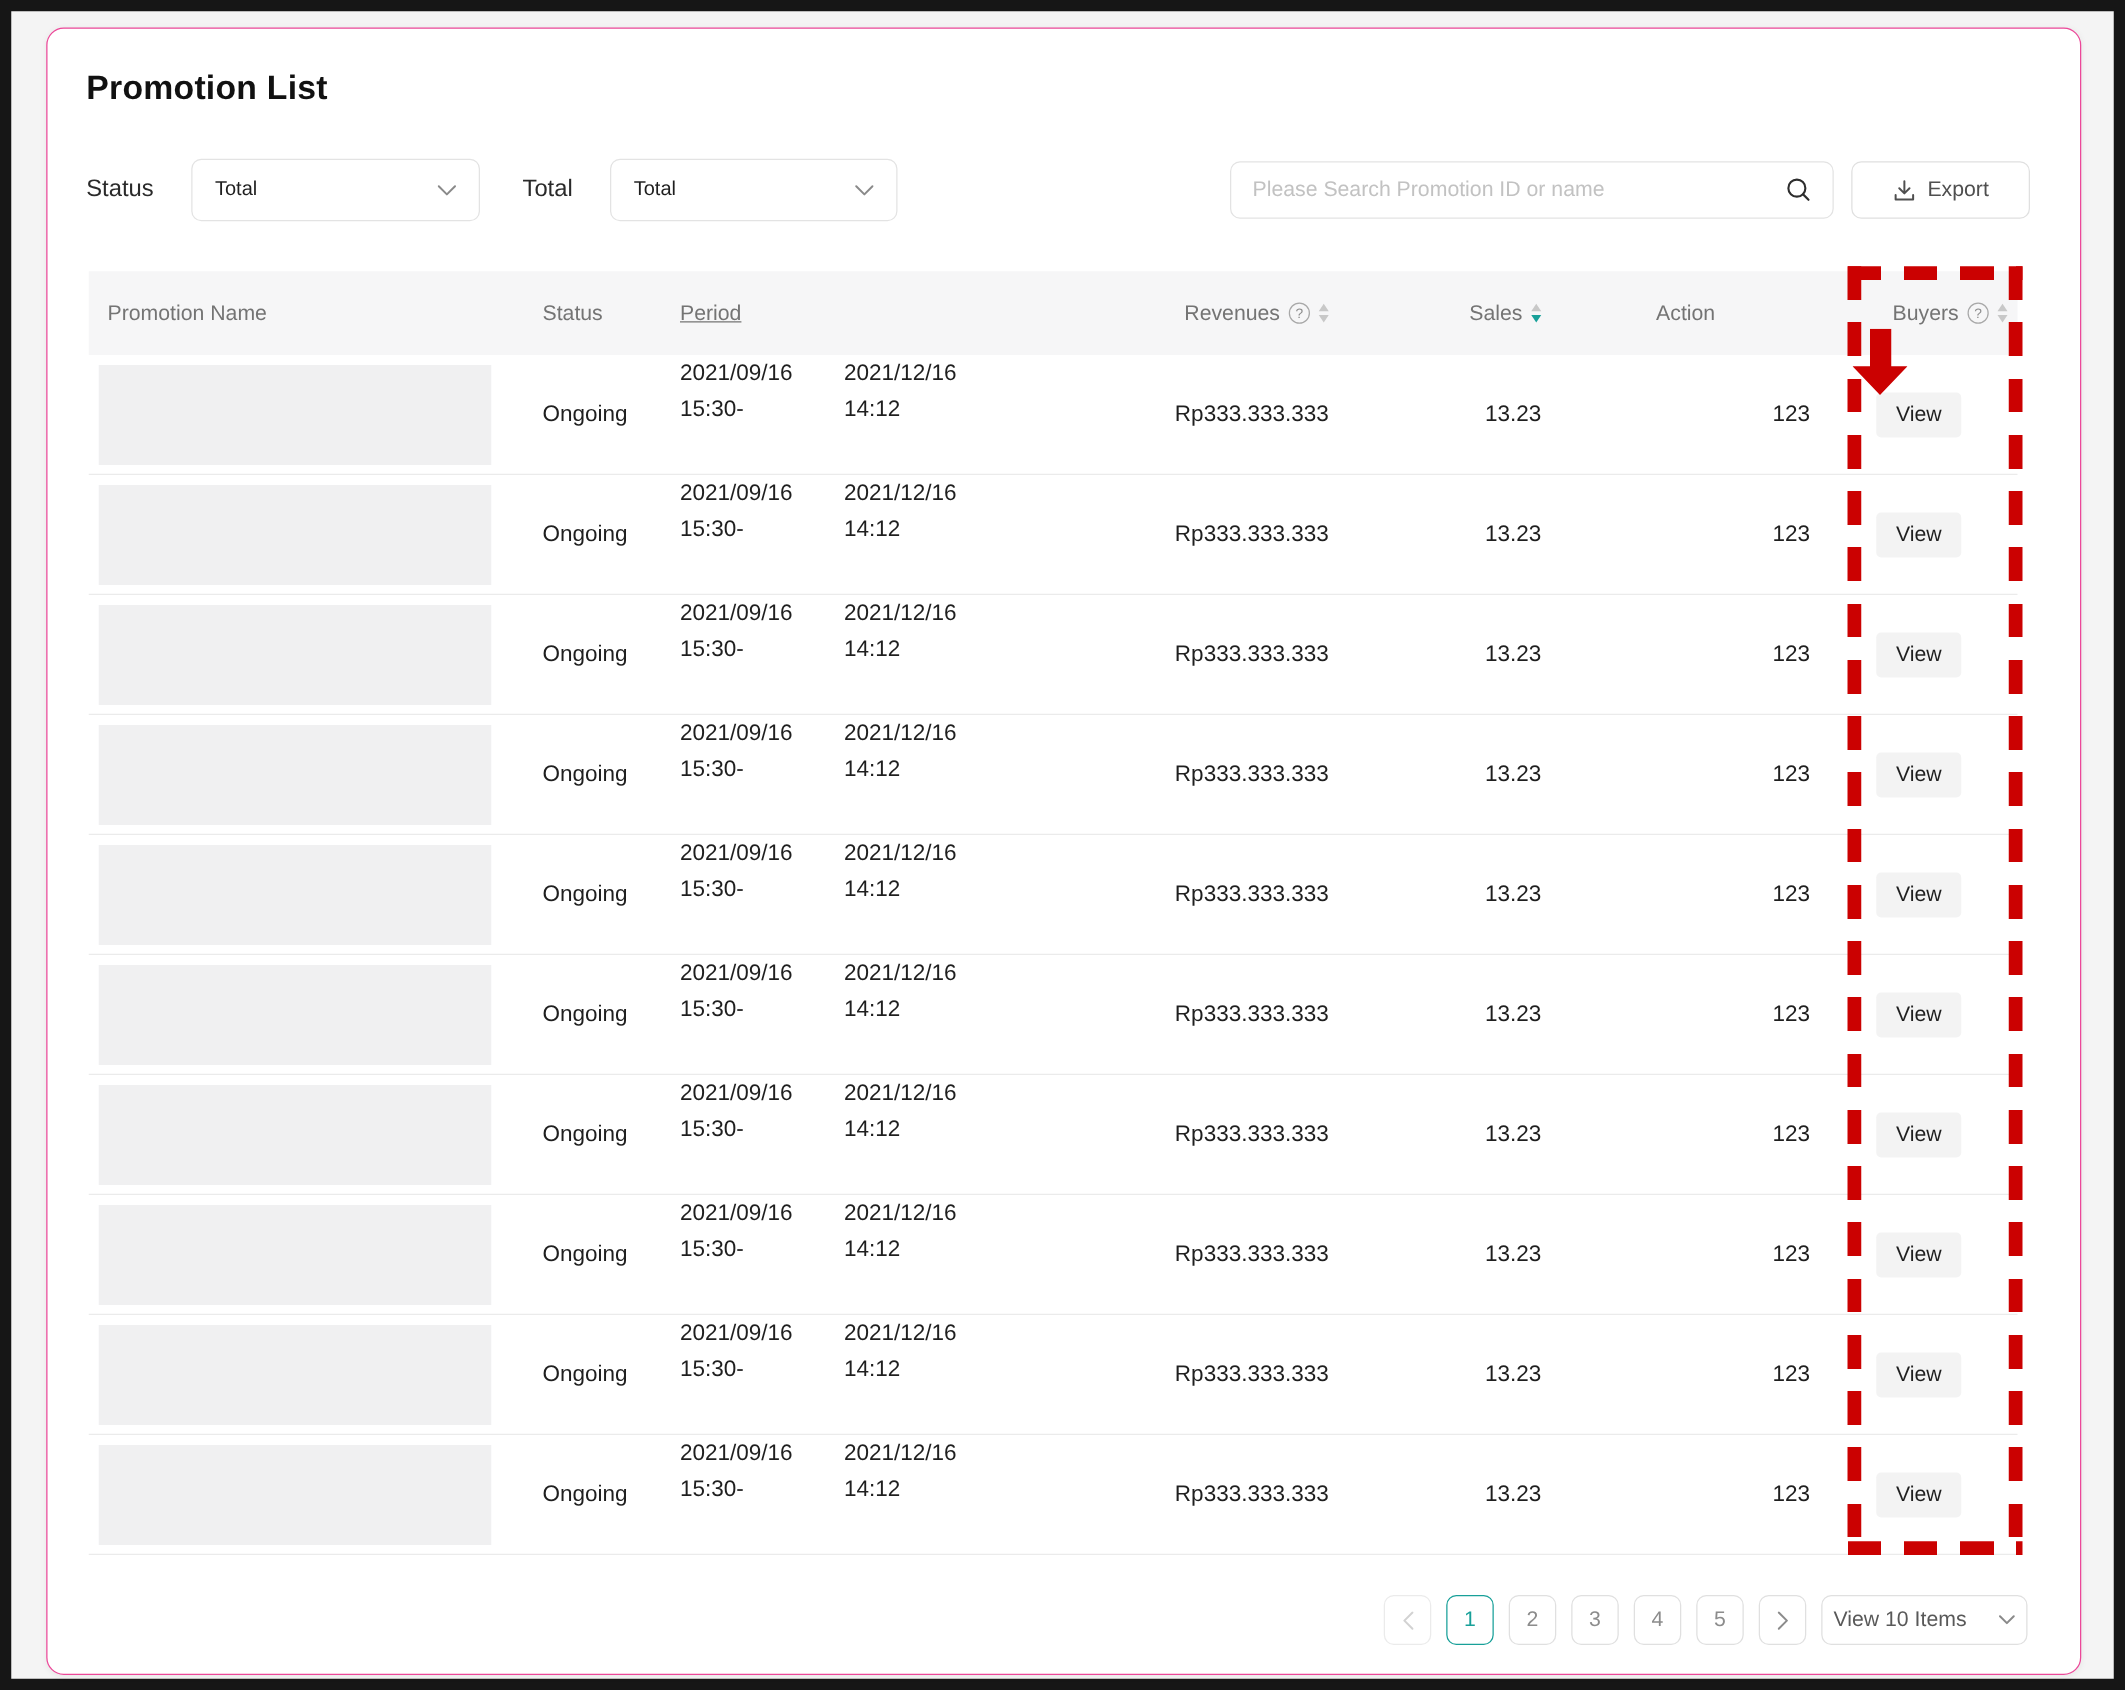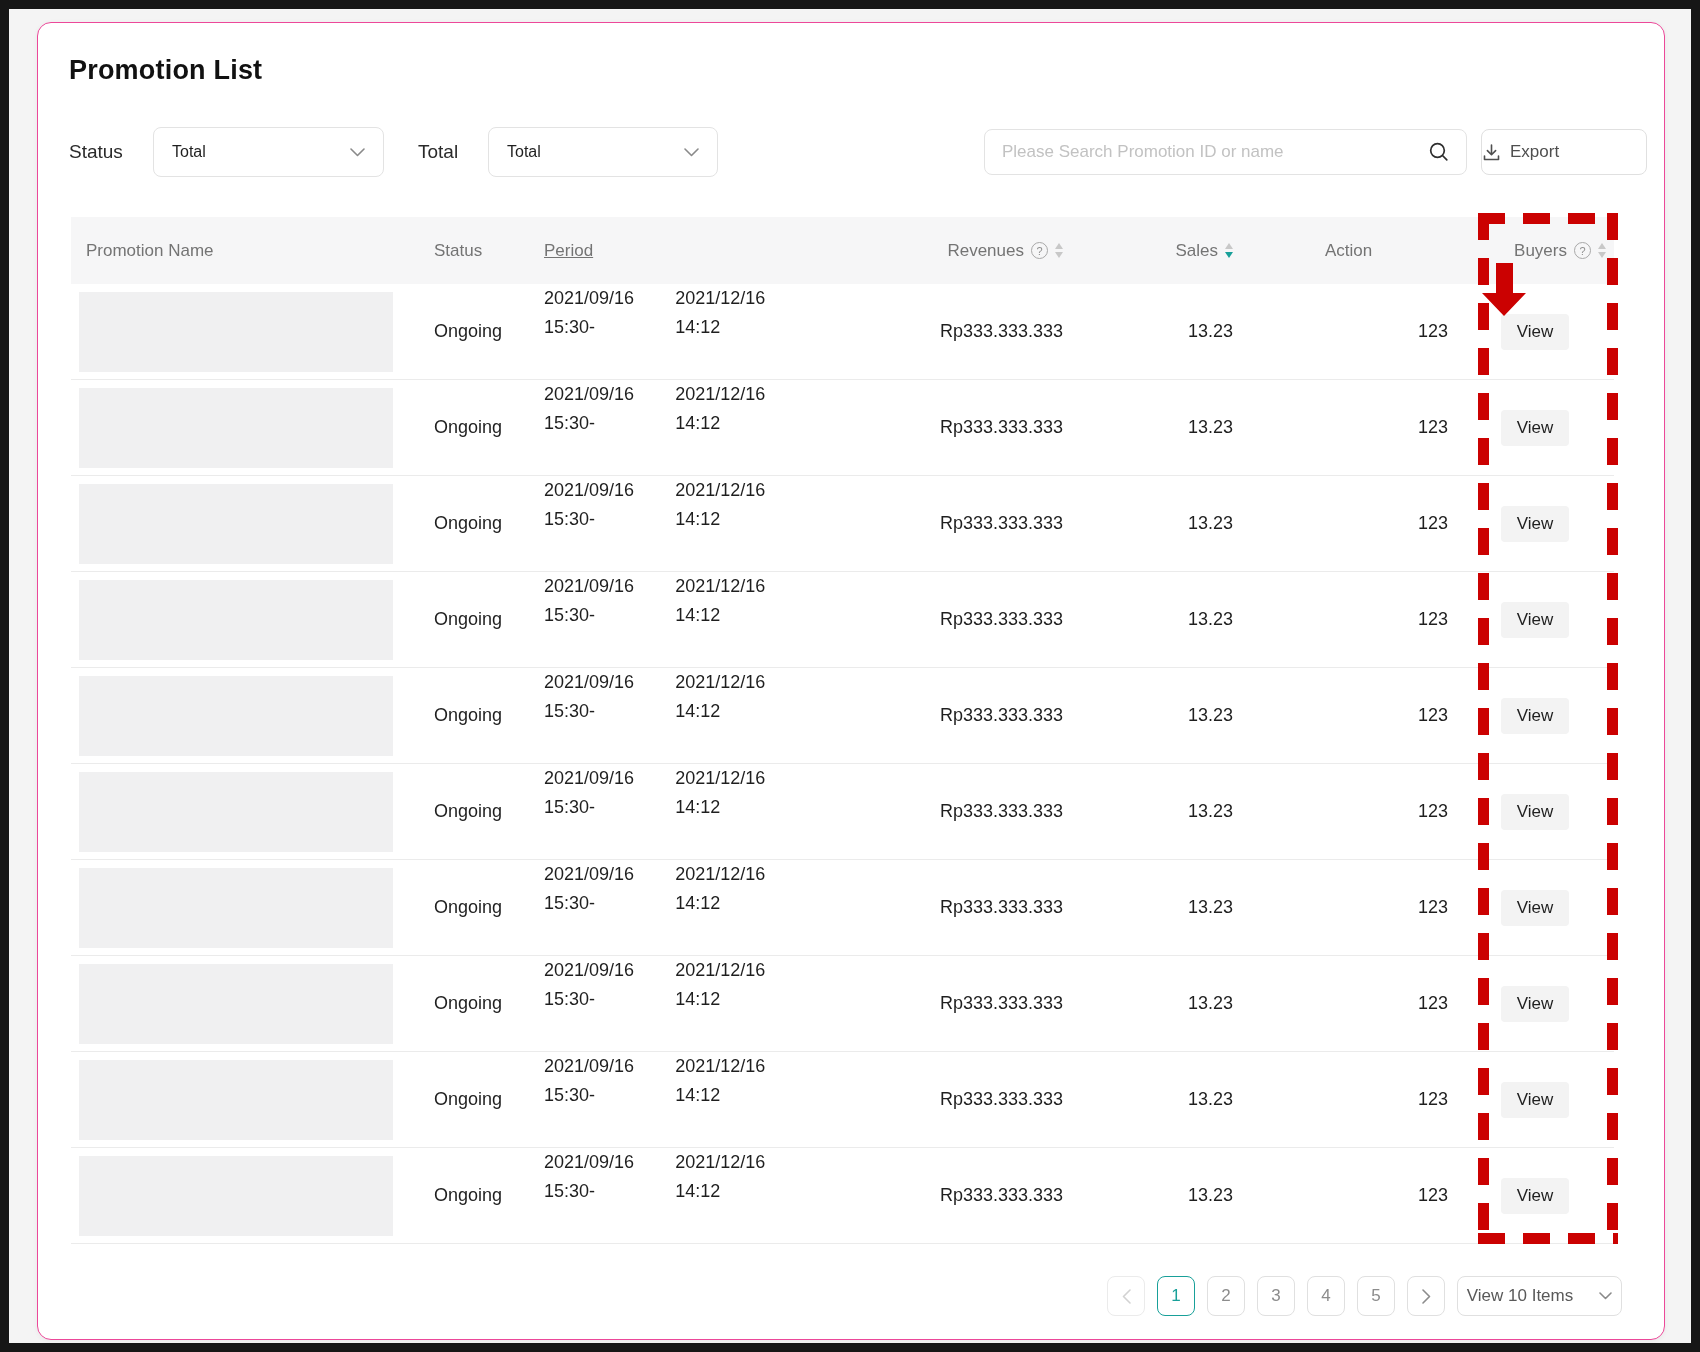--- a/index.html
+++ b/index.html
@@ -37,23 +37,23 @@
     position:absolute; left:946px; top:106px; width:483px; height:46px;
     border:1px solid #e3e3e3; border-radius:8px; background:#fff;
     display:flex; align-items:center; padding:0 16px 0 17px;
   }
   .searchbox input {
     border:none; outline:none; flex:1; font-size:17px; color:#333;
     font-family:inherit; background:transparent;
   }
   .searchbox input::placeholder { color:#c2c2c2; }
   .export-btn {
-    position:absolute; left:1443px; top:106px; width:166px; height:46px;
+    position:absolute; left:1443px; top:106px; width:143px; height:46px;
     border:1px solid #e0e0e0; border-radius:8px; background:#fff;
-    display:flex; align-items:center; gap:9px;
+    display:flex; align-items:center; justify-content:center; gap:9px;
     font-size:17px; color:#4f4f4f; cursor:pointer; font-family:inherit;
   }
 
   
   .table { position:absolute; left:33px; top:194px; width:1543px; }
   .grid { display:grid; grid-template-columns:335px 130px 265px 270px 170px 215px 158px; }
   .thead { background:#f6f6f7; height:67px; }
   .th {
     display:flex; align-items:center; font-size:17px; color:#747474;
   }

